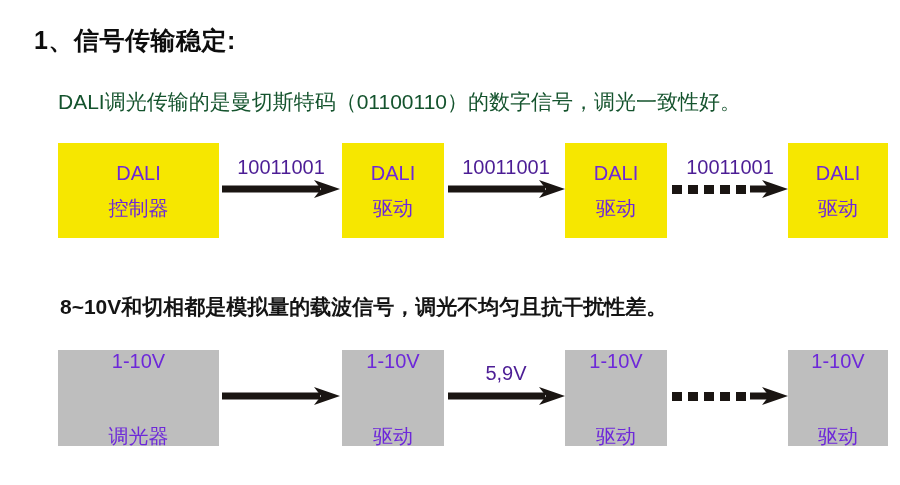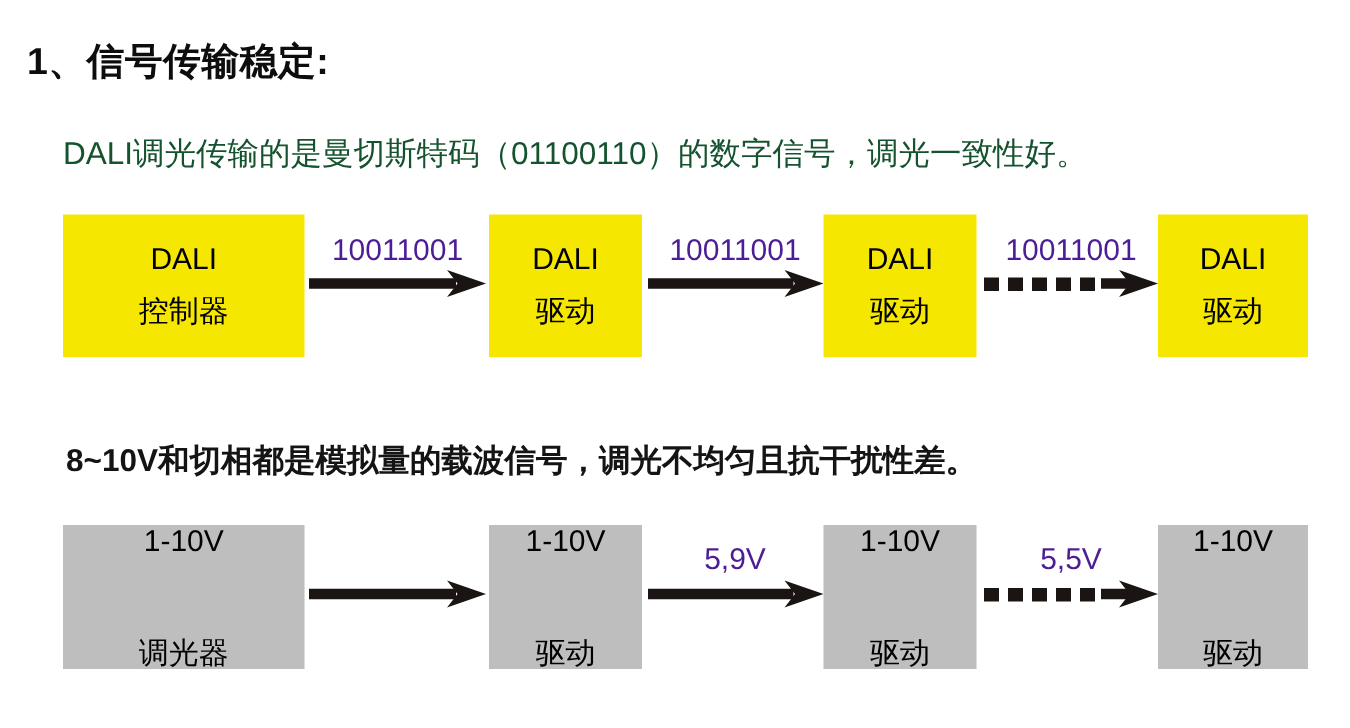--- a/index.html
+++ b/index.html
@@ -10,21 +10,21 @@
     width: 900px;
     height: 485px;
     background: #ffffff;
     font-family: "Liberation Sans", "DejaVu Sans", sans-serif;
     overflow: hidden;
     position: relative;
   }
 
   .slide {
     position: absolute;
-    left: 0; top: 0;
+    left: 16px; top: 0;
     width: 768px;
     height: 485px;
   }
 
   
   .heading-1 {
     position: absolute;
     left: 18px;
     top: 24px;
     font-size: 25px;
@@ -62,21 +62,21 @@
     display: flex;
     flex-direction: column;
     align-items: center;
     justify-content: center;
     box-sizing: border-box;
     text-align: center;
   }
   .node .line {
     display: block;
     white-space: nowrap;
-    color: #000000;
+    color: #6d28d9;
     font-size: 20px;
     line-height: 1.0;
   }
   .node .line.l1 { margin-bottom: 15px; }
 
   .node-yellow { background: #F6E700; }
   .node-gray   { background: #BEBEBE; gap: 40px; }
 
   
   .arrow {
@@ -178,21 +178,20 @@
       <line x1="0" y1="11" x2="97" y2="11" stroke="#1a1512" stroke-width="7"></line>
       <polygon points="91,2 117,11 91,20 98,11" fill="#1a1512"></polygon>
     </svg>
   </div>
 
   <div class="node node-gray" style="left:549px; top:350px; width:102px; height:96px;">
     <span class="line l1">1-10V</span>
     <span class="line l2">驱动</span>
   </div>
 
-  <div class="arrow-label" style="left:655px; top:362px; width:118px;">5,5V</div>
   <div class="arrow" style="left:656px; top:384px; width:116px;">
     <svg class="arrow-svg" width="116" height="22" viewBox="0 0 116 22" aria-hidden="true">
       <rect x="0" y="7" width="10" height="9" fill="#1a1512"></rect>
       <rect x="16" y="7" width="10" height="9" fill="#1a1512"></rect>
       <rect x="32" y="7" width="10" height="9" fill="#1a1512"></rect>
       <rect x="48" y="7" width="10" height="9" fill="#1a1512"></rect>
       <rect x="64" y="7" width="10" height="9" fill="#1a1512"></rect>
       <line x1="78" y1="11" x2="98" y2="11" stroke="#1a1512" stroke-width="7"></line>
       <polygon points="90,2 116,11 90,20 97,11" fill="#1a1512"></polygon>
     </svg>

